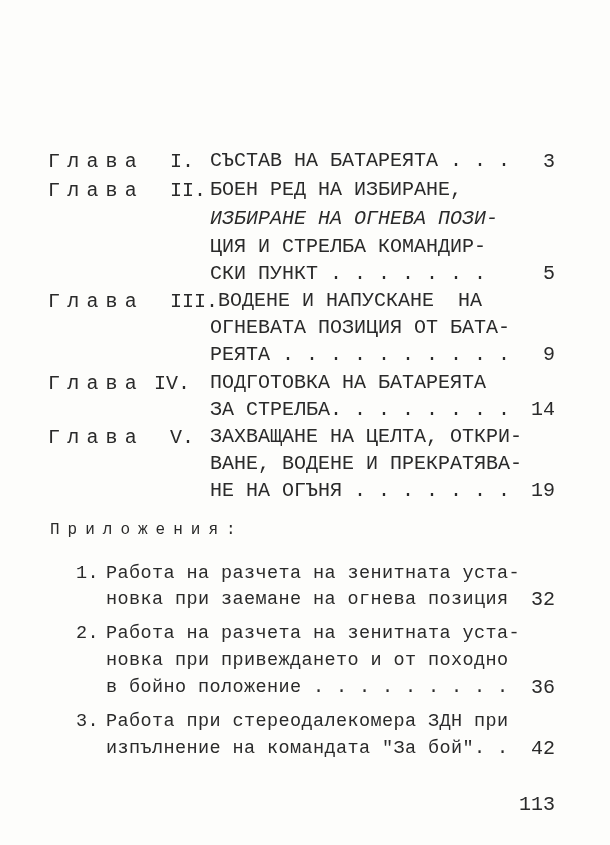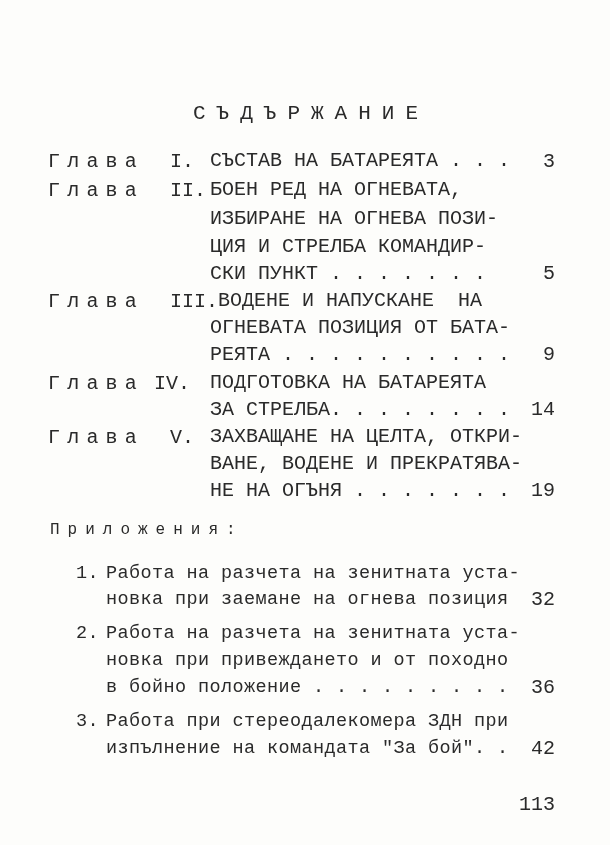--- a/index.html
+++ b/index.html
@@ -23,34 +23,33 @@
   .num { position: absolute; font-size: 20px; white-space: pre; }
   .pg { position: absolute; font-size: 20px; text-align: right; width: 50px; right: 55px; }
   .apx-title { position: absolute; left: 50px; top: 521px; font-size: 16px; letter-spacing: 8px; white-space: pre; }
   .apx { position: absolute; font-size: 18.5px; white-space: pre; letter-spacing: 0.4px; }
 </style>
 </head>
 <body>
 
 <div class="page">
 
-  <div class="title">СЪДЪРЖАНИЕ</div>
 
   <div>
     <span class="label" style="left:48px; top:150px;">Глава</span>
     <span class="num" style="left:170px; top:150px;">I.</span>
     <span class="line" style="left:210px; top:149px;">СЪСТАВ НА БАТАРЕЯТА . . .</span>
     <span class="pg" style="top:150px;">3</span>
   </div>
 
   <div>
     <span class="label" style="left:48px; top:179px;">Глава</span>
     <span class="num" style="left:170px; top:179px;">II.</span>
-    <span class="line" style="left:210px; top:178px;">БОЕН РЕД НА ОГНЕВАТА,</span>
-    <span class="line" style="left:210px; top:207px;">ИЗБИРАНЕ НА ОГНЕВА ПОЗИ-</span>
+    <span class="line" style="left:210px; top:178px;">БОЕН РЕД НА ИЗБИРАНЕ,</span>
+    <span class="line" style="left:210px; top:207px;font-style:italic;">ИЗБИРАНЕ НА ОГНЕВА ПОЗИ-</span>
     <span class="line" style="left:210px; top:235px;">ЦИЯ И СТРЕЛБА КОМАНДИР-</span>
     <span class="line" style="left:210px; top:262px;">СКИ ПУНКТ . . . . . . .</span>
     <span class="pg" style="top:262px;">5</span>
   </div>
 
   <div>
     <span class="label" style="left:48px; top:290px;">Глава</span>
     <span class="num" style="left:170px; top:290px;">III.</span>
     <span class="line" style="left:218px; top:289px;">ВОДЕНЕ И НАПУСКАНЕ  НА</span>
     <span class="line" style="left:210px; top:316px;">ОГНЕВАТА ПОЗИЦИЯ ОТ БАТА-</span>

